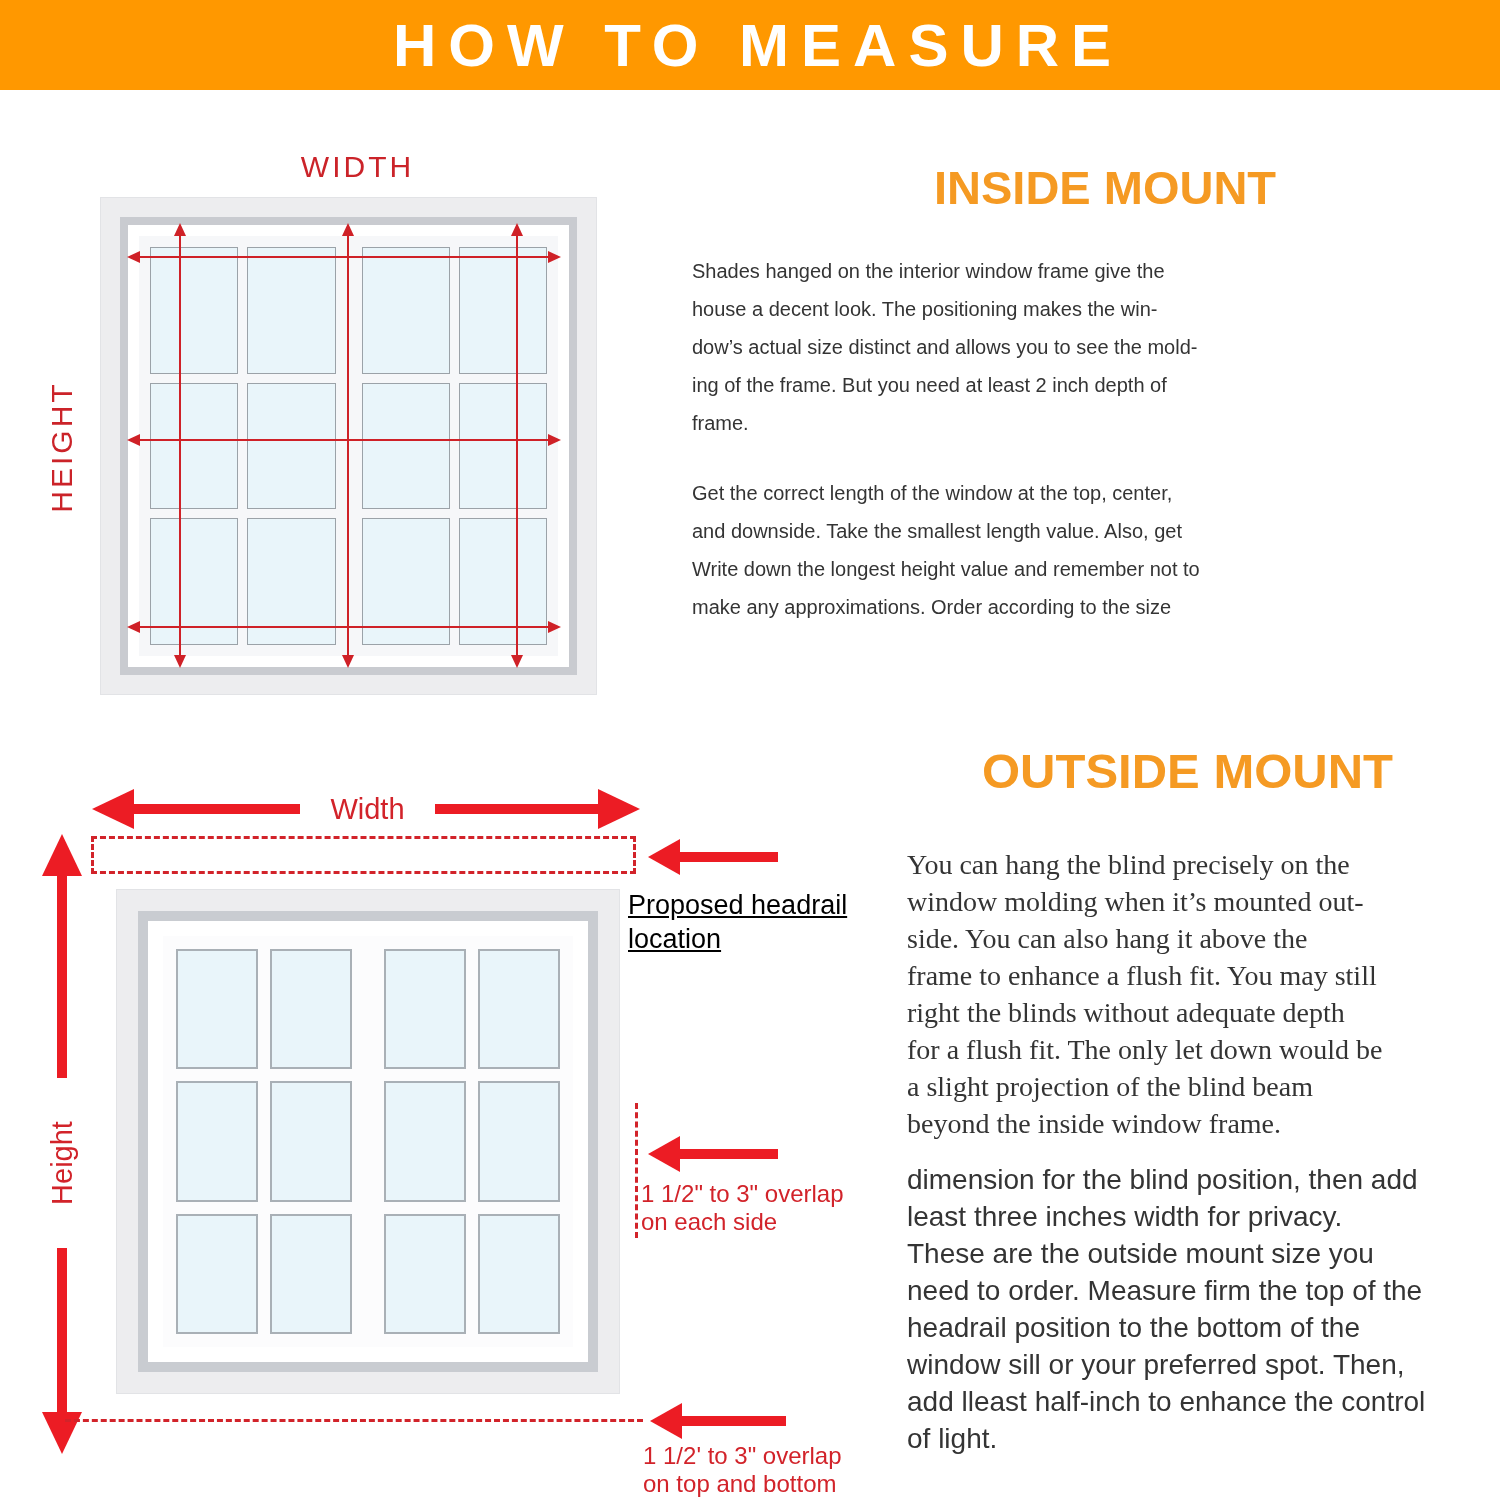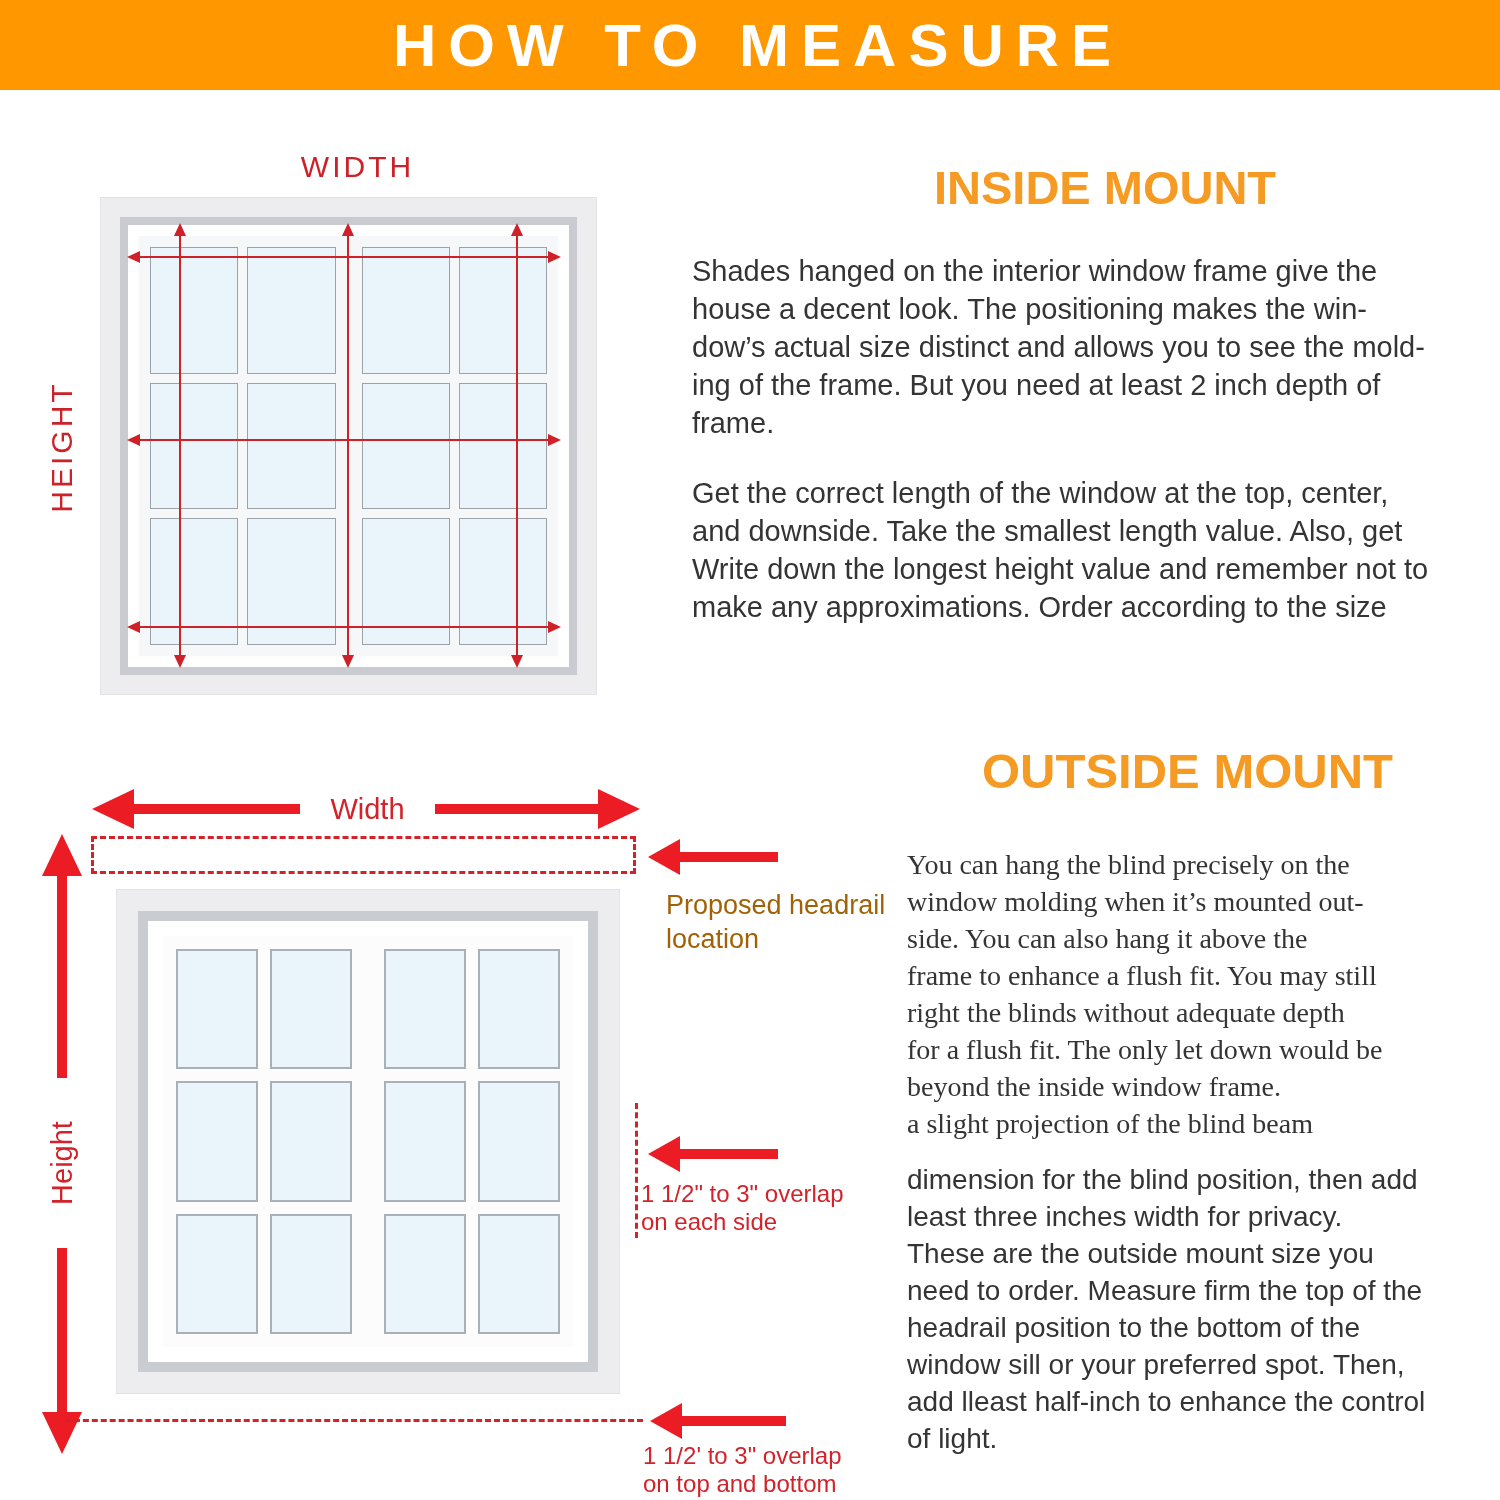--- a/index.html
+++ b/index.html
@@ -61,30 +61,30 @@
   .dash-hline { position:absolute; height:0; border-top:3px dashed #d2232a; }
   
   .red-label { position:absolute; color:#cb2329; }
   .lbl-top-width  { left:270px; top:150px; width:175px; text-align:center; font-size:30px; letter-spacing:3px; }
   .lbl-top-height { left:-23px; top:427px; width:170px; height:40px; line-height:40px; text-align:center;
                     font-size:30px; letter-spacing:3px; transform:rotate(-90deg); }
   .lbl-bot-width  { left:300px; top:789px; width:135px; height:40px; line-height:40px; text-align:center;
                     font-size:29px; background:#ffffff; color:#d2232a; }
   .lbl-bot-height { left:-23px; top:1143px; width:170px; height:40px; line-height:40px; text-align:center;
                     font-size:29px; background:#ffffff; color:#d2232a; transform:rotate(-90deg); }
-  .lbl-headrail { left:666px; top:888px; font-size:27px; line-height:34px; color:#a16207; }
+  .lbl-headrail { left:628px; top:888px; font-size:27px; line-height:34px; color:#000000;text-decoration:underline; }
   .lbl-side     { left:641px; top:1180px; font-size:24px; line-height:28px; color:#d2232a; }
   .lbl-bottom   { left:643px; top:1442px; font-size:24px; line-height:28px; color:#d2232a; }
   
   .sec-title { position:absolute; text-align:center; font-weight:700; color:#F59A23; }
   .title-inside  { left:715px; top:160px; width:780px; font-size:47px; }
   .title-outside { left:900px; top:743px; width:575px; font-size:49px; }
   .para { position:absolute; color:#343434; }
   .para .tline { white-space:nowrap; }
-  .para-in  { font-size:29px; line-height:38px; }
+  .para-in  { font-size:20px; line-height:38px; }
   .para-out { font-size:28px; line-height:37px; }
   .p-in1  { left:692px; top:252px;  }
   .p-in2  { left:692px; top:474px;  }
   .p-out1 { left:907px; top:846px;font-family:Liberation Serif, serif;  }
   .p-out2 { left:907px; top:1161px; }
 </style>
 </head>
 <body>
 
 <div id="canvas">
@@ -192,22 +192,22 @@
     </div>
 
   <div class="sec-title title-outside">OUTSIDE MOUNT</div>
   <div class="para para-out p-out1">
       <div class="tline">You can hang the blind precisely on the</div>
       <div class="tline">window molding when it’s mounted out-</div>
       <div class="tline">side. You can also hang it above the</div>
       <div class="tline">frame to enhance a flush fit. You may still</div>
       <div class="tline">right the blinds without adequate depth</div>
       <div class="tline">for a flush fit. The only let down would be</div>
+      <div class="tline">a slight projection of the blind beam</div>
       <div class="tline">beyond the inside window frame.</div>
-      <div class="tline">a slight projection of the blind beam</div>
     </div>
   <div class="para para-out p-out2">
       <div class="tline">dimension for the blind position, then add</div>
       <div class="tline">least three inches width for privacy.</div>
       <div class="tline">These are the outside mount size you</div>
       <div class="tline">need to order. Measure firm the top of the</div>
       <div class="tline">headrail position to the bottom of the</div>
       <div class="tline">window sill or your preferred spot. Then,</div>
       <div class="tline">add lleast half-inch to enhance the control</div>
       <div class="tline">of light.</div>

